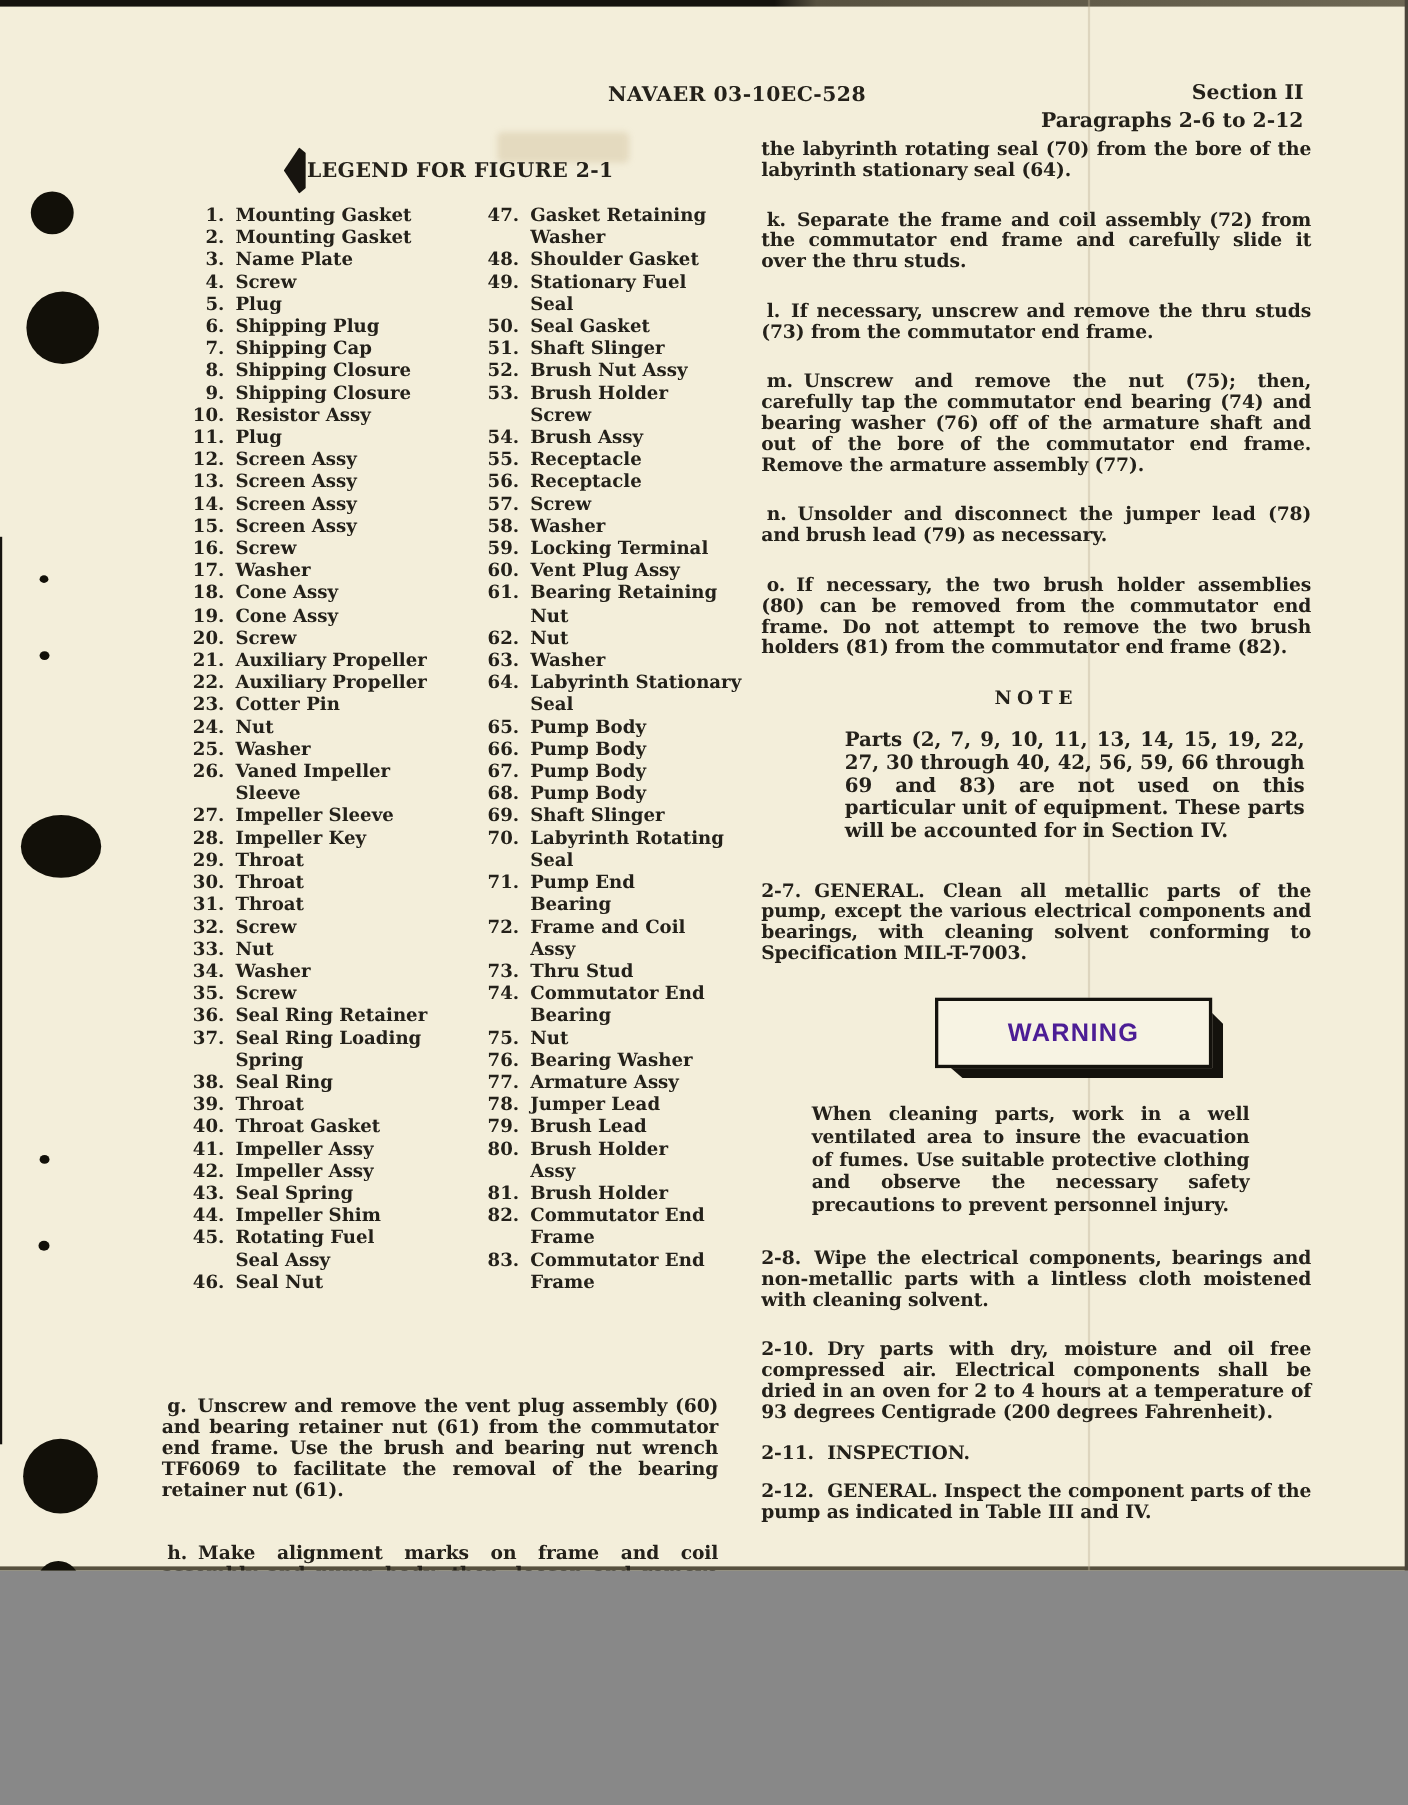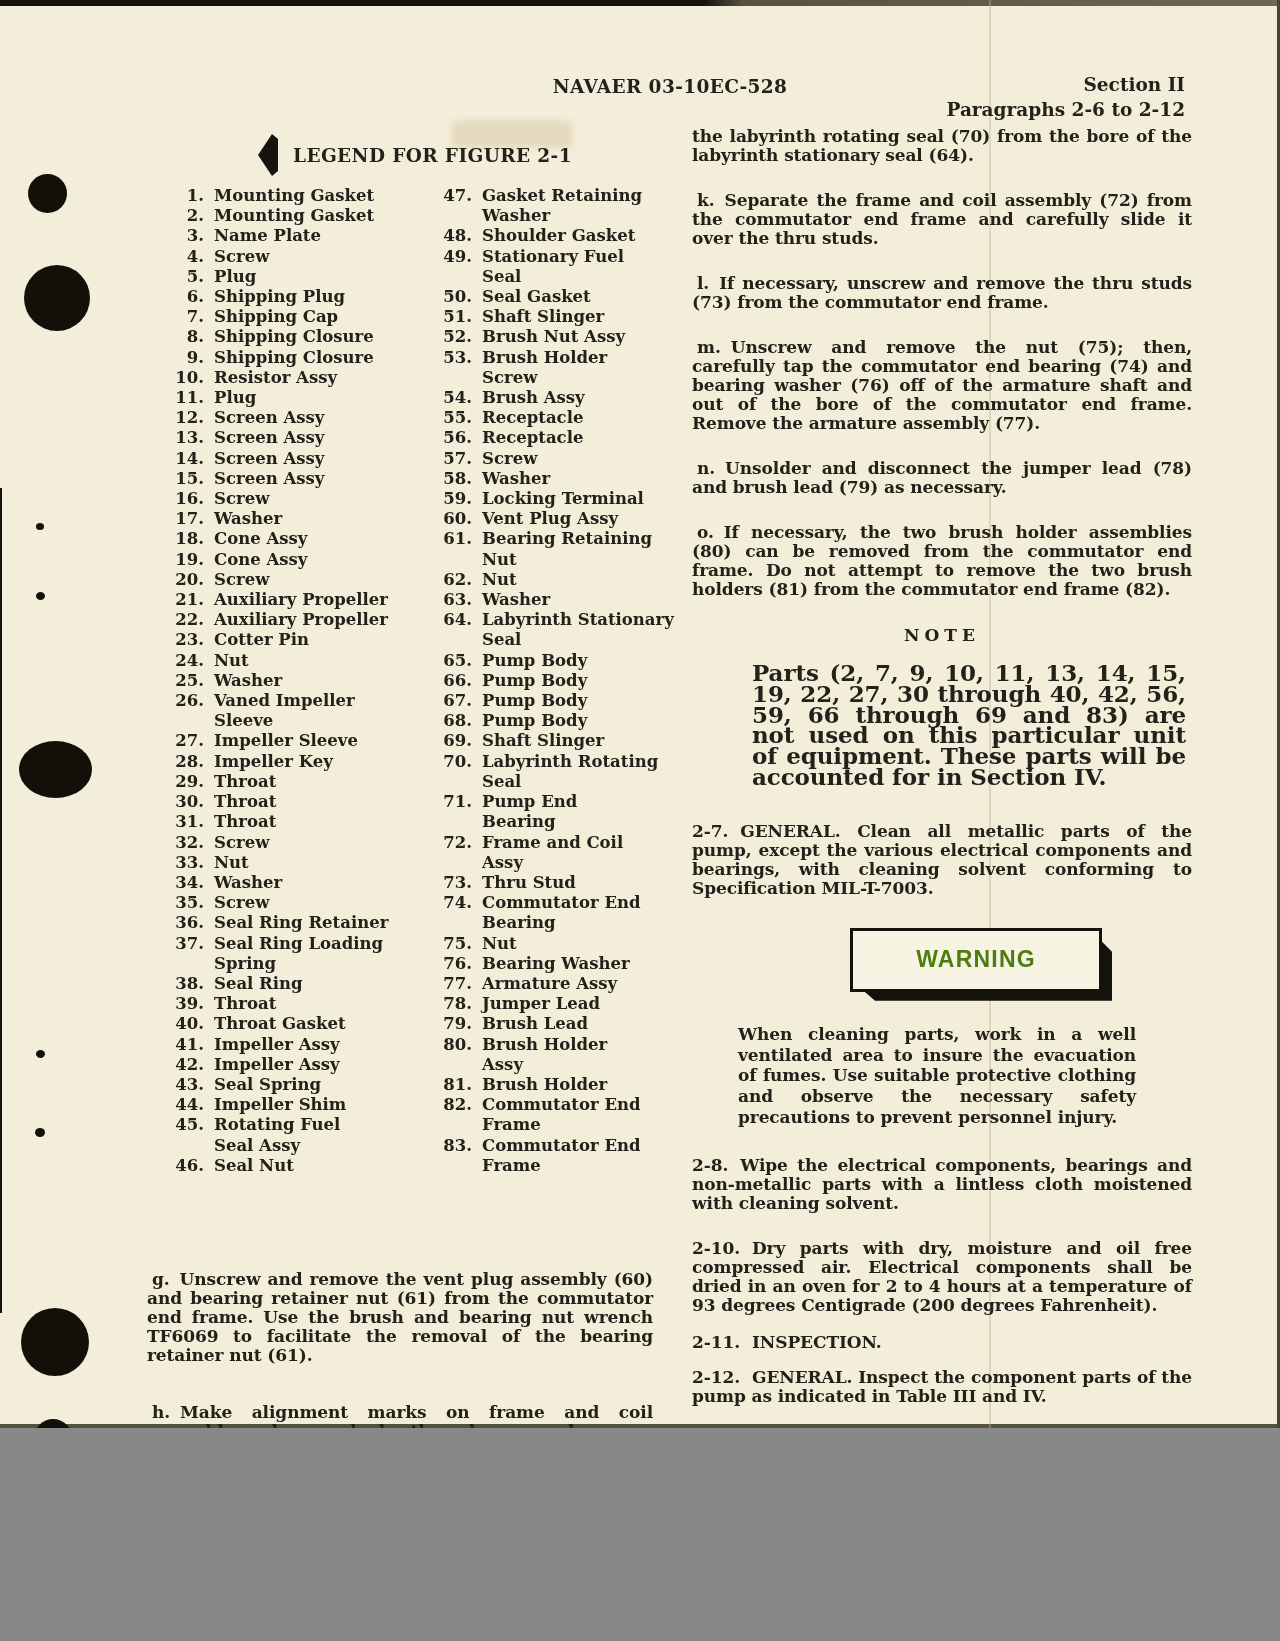--- a/index.html
+++ b/index.html
@@ -18,54 +18,54 @@
   .smudge{position:absolute;left:452px;top:120px;width:120px;height:28px;
     background:rgba(172,142,86,0.20);filter:blur(3px);border-radius:5px;}
   .dot{position:absolute;background:#121009;border-radius:50%;}
   
   .doc-number{position:absolute;top:76px;left:380px;width:580px;text-align:center;
     font-size:18.5px;letter-spacing:0.4px;}
   .header-right{position:absolute;top:72px;right:95px;text-align:right;
     font-size:18.5px;line-height:25px;}
   
   .legend-title{position:absolute;left:258px;top:134px;display:flex;align-items:center;
-    gap:15px;font-size:18.5px;letter-spacing:0.4px;}
+    gap:1px;font-size:18.5px;letter-spacing:0.4px;}
   .legend-cols{position:absolute;left:160px;top:186px;width:510px;display:flex;
     font-size:16.5px;line-height:20.2px;}
   .lcol1{width:268px;}
   .lcol2{width:240px;}
   .lrow{display:flex;}
   .lnum{flex:0 0 44px;width:44px;text-align:right;}
   .ltext{padding-left:10px;white-space:nowrap;}
   .lcont{padding-left:54px;white-space:nowrap;}
   
   .left-steps{position:absolute;left:147px;top:1270px;width:506px;}
   .right-col{position:absolute;left:692px;top:127px;width:500px;}
   p.para,p.step,p.section{margin:0 0 26px 0;font-size:17px;line-height:19px;
     text-align:justify;letter-spacing:-0.1px;}
   .left-steps .step:first-child{margin-bottom:38px;}
   p.step{text-indent:5px;}
   .slbl{margin-right:10px;}
   .snum{margin-right:12px;}
   .note-head{font-size:17px;text-align:center;letter-spacing:5px;margin:0 0 18px 0;}
-  .note-text{font-size:23px;line-height:20.8px;text-align:justify;
-    margin:0 6px 34px 60px;letter-spacing:-0.1px;}
+  .note-text{font-size:18px;line-height:20.8px;text-align:justify;
+    margin:0 6px 34px 76px;letter-spacing:-0.1px;}
   .warn-text{font-size:17px;line-height:20.8px;text-align:justify;
     margin:0 56px 28px 46px;letter-spacing:-0.1px;}
   .sections-tail p.section{margin-bottom:26px;}
   .m18{margin-bottom:18px !important;}
   .m16{margin-bottom:16px !important;}
   
   .warn-wrap{position:relative;height:64px;width:252px;margin:30px 0 32px 158px;}
   .warn-shadow{position:absolute;left:10px;top:9px;width:100%;height:100%;background:#14120d;
     clip-path:polygon(0 0,calc(100% - 15px) 0,100% 15px,100% 100%,15px 100%,0 calc(100% - 13px));}
   .warn-front{position:relative;width:100%;height:100%;box-sizing:border-box;
     background:#f7f3e3;border:3px solid #14120d;display:flex;align-items:center;justify-content:center;
     font-family:"Liberation Sans","DejaVu Sans",sans-serif;font-weight:bold;font-size:23px;
-    letter-spacing:1.2px;color:#4d7c0f;}
+    letter-spacing:1.2px;color:#4c1d95;}
   .page-num{position:absolute;left:1206px;top:1554px;font-size:17.5px;}
   .arrow-svg{display:block;}
 </style>
 </head>
 <body>
 
 <div class="page">
 
   <div class="edge-top"></div>
   <div class="edge-bottom"></div>

